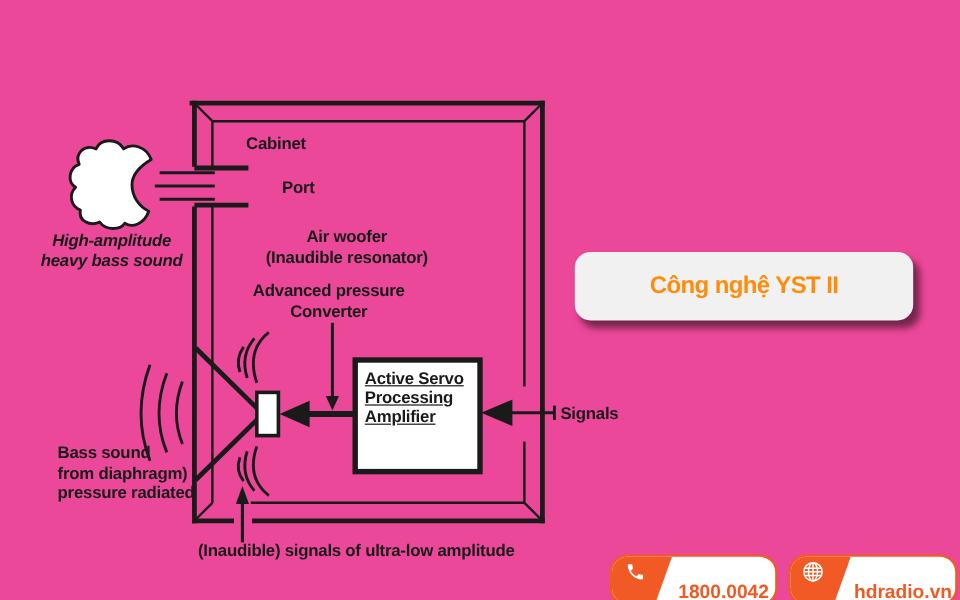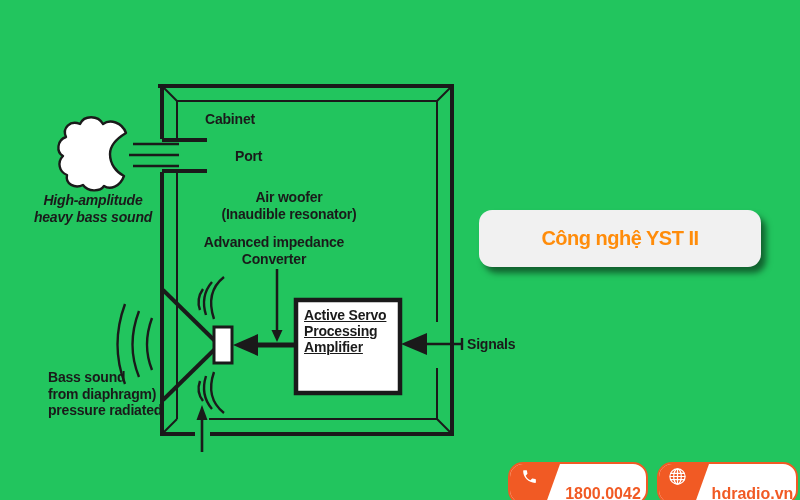--- a/index.html
+++ b/index.html
@@ -1,18 +1,18 @@
 <!DOCTYPE html>
 <html style="--ink: #1a1a1a; --accent-orange: #ff8c0a; --badge-orange: #f15a24; --badge-bg: #f1f1f1;"><head>
 <meta charset="utf-8">
 <style>
   * { box-sizing: border-box; }
   html,body { margin:0; padding:0; background:#fff; }
   #stage {
-    position:relative; width:800px; height:500px; background:#22c55e;
+    position:relative; width:800px; height:500px; background:#ec4899;
     font-family:"Liberation Sans", sans-serif; overflow:hidden;
   }
   #diagram-svg { position:absolute; left:0; top:0; }
   .dlabel {
     position:absolute; font-weight:bold; color:var(--ink,#1a1a1a);
     font-size:14px; line-height:16.5px; white-space:nowrap; letter-spacing:-0.2px;
   }
   .center { text-align:center; }
   .amp-label { font-size:14px; line-height:16px;text-decoration:underline; }
   .tech-badge {
@@ -145,21 +145,21 @@
   <div class="dlabel" style="left:205px; top:111px;">Cabinet</div>
 
   <div class="dlabel" style="left:217px; top:148px;padding-left:18px;">Port</div>
 
   <div class="dlabel center" style="left:204px; top:189px; width:170px;">
     <div>Air woofer</div>
     <div>(Inaudible resonator)</div>
   </div>
 
   <div class="dlabel center" style="left:189px; top:234px; width:170px;">
-    <div>Advanced impedance</div>
+    <div>Advanced pressure</div>
     <div>Converter</div>
   </div>
 
   <div class="dlabel amp-label" style="left:304px; top:307px;">
     <div>Active Servo</div>
     <div>Processing</div>
     <div>Amplifier</div>
   </div>
 
   <div class="dlabel" style="left:467px; top:336px;">Signals</div>
@@ -168,20 +168,21 @@
     <div>High-amplitude</div>
     <div>heavy bass sound</div>
   </div>
 
   <div class="dlabel" style="left:48px; top:369px;">
     <div>Bass sound</div>
     <div>from diaphragm)</div>
     <div>pressure radiated</div>
   </div>
 
+  <div class="dlabel" style="left:165px; top:450px;">(Inaudible) signals of ultra-low amplitude</div>
 
   <div class="tech-badge">
     <span>Công nghệ YST II</span>
   </div>
 
   <div class="contact-badge" style="left:508px; width:140px;">
     <div class="badge-slant"></div>
     <svg class="badge-icon" style="left:11px; top:4px;" width="17" height="17" viewBox="0 0 24 24">
       <path fill="#ffffff" d="M6.62 10.79c1.44 2.83 3.76 5.14 6.59 6.59l2.2-2.2c.27-.27.67-.36 1.02-.24 1.12.37 2.33.57 3.57.57.55 0 1 .45 1 1V20c0 .55-.45 1-1 1-9.39 0-17-7.61-17-17 0-.55.45-1 1-1h3.5c.55 0 1 .45 1 1 0 1.25.2 2.45.57 3.57.11.35.03.74-.25 1.02l-2.2 2.2z"></path>
     </svg>

